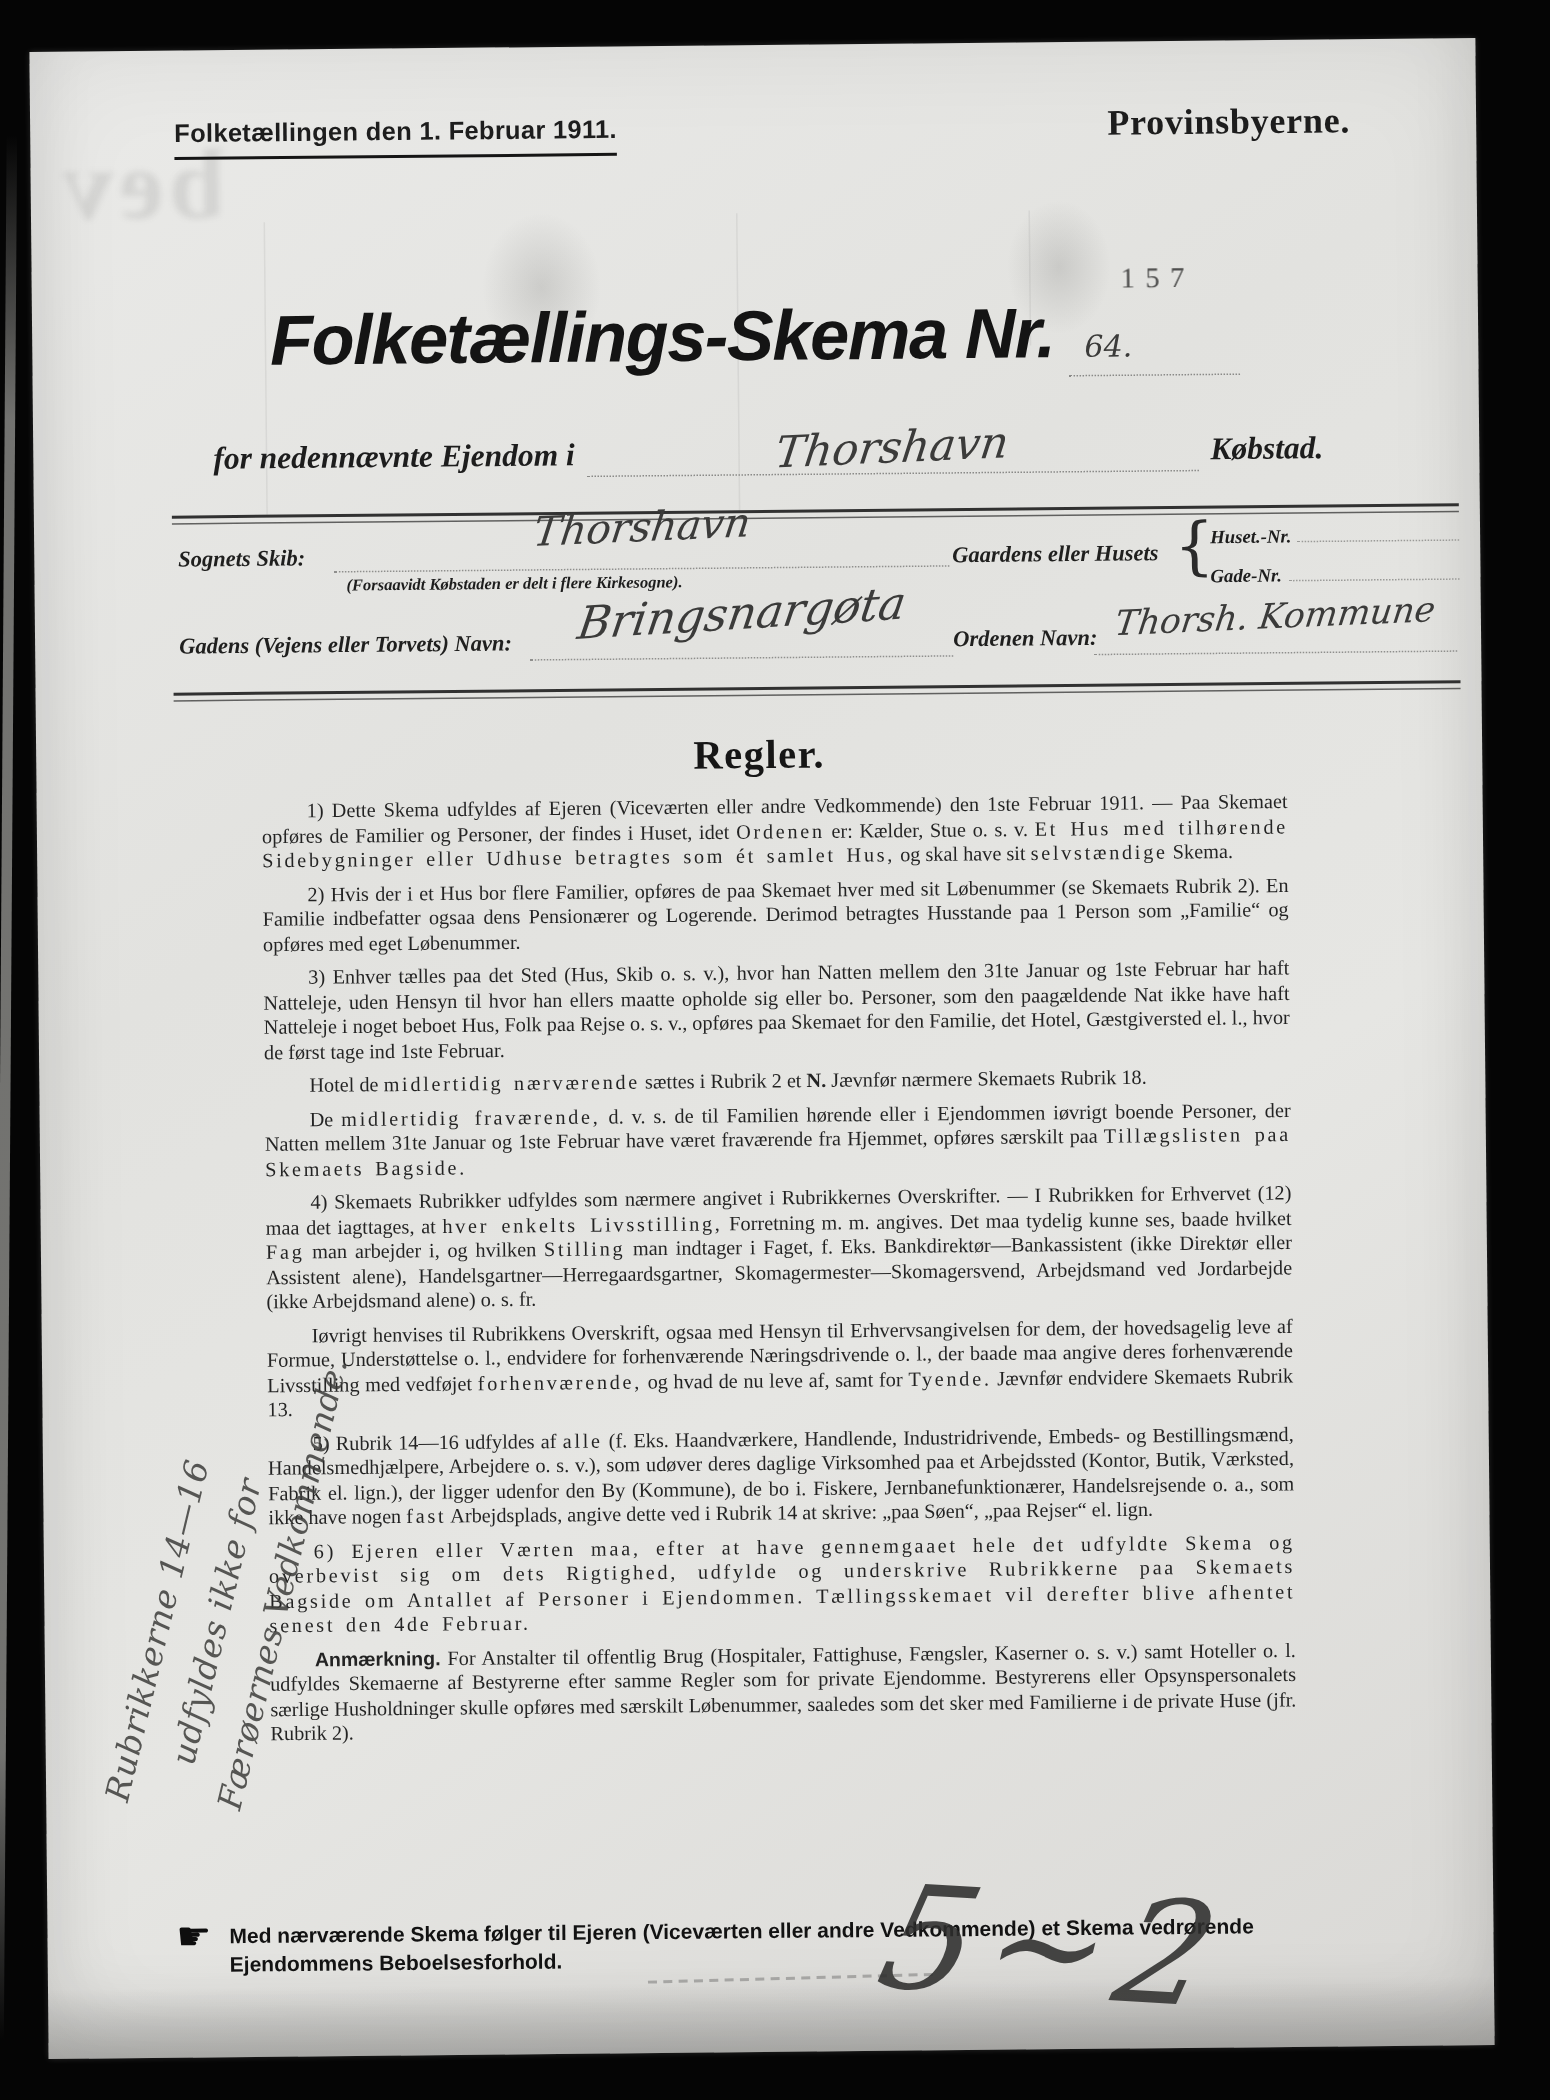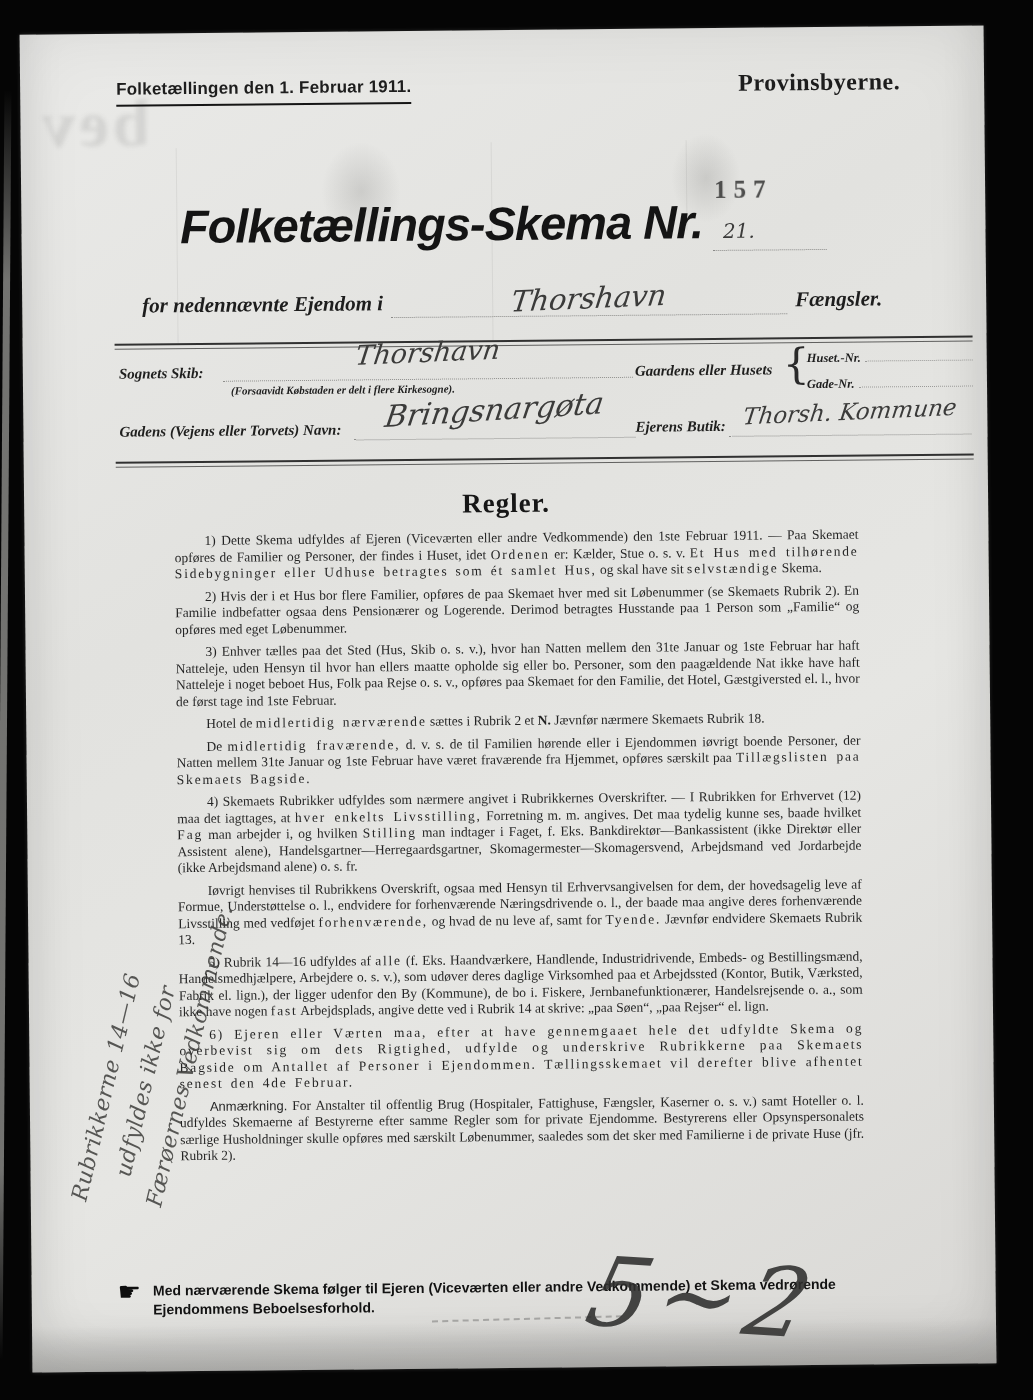--- a/index.html
+++ b/index.html
@@ -39,22 +39,22 @@
   .hdr-left{
     position:absolute;left:96px;top:46px;
     font-family:"Liberation Sans",sans-serif;font-weight:bold;font-size:17px;
     border-bottom:2px solid #151515;padding-bottom:5px;letter-spacing:0.2px;
   }
   .hdr-right{
     position:absolute;right:84px;top:42px;
     font-family:"Liberation Serif",serif;font-weight:bold;font-size:24px;letter-spacing:0.5px;
   }
   .stamp{
-    position:absolute;left:693px;top:148px;
-    font-family:"Liberation Serif",serif;font-weight:bold;font-size:25px;
+    position:absolute;left:726px;top:148px;
+    font-family:"Liberation Serif",serif;font-weight:normal;font-size:19px;
     letter-spacing:7px;color:#4d4d4c;filter:blur(0.3px);
   }
   
   .title-row{position:absolute;left:0;right:0;top:166px;text-align:center;white-space:nowrap;}
   .title-main{
     font-family:"Liberation Sans",sans-serif;font-weight:bold;font-style:italic;
     font-size:47px;letter-spacing:-1px;color:#141414;
   }
   .title-num{
     display:inline-block;width:104px;margin-left:10px;
@@ -117,21 +117,21 @@
     font-family:"Liberation Serif",serif;font-weight:bold;font-size:27px;letter-spacing:1px;color:#161616;
   }
   .rules-body{
     position:absolute;left:150px;top:500px;width:684px;
     font-family:"Liberation Serif",serif;font-size:13.5px;line-height:16.5px;
     text-align:justify;color:rgba(24,24,24,0.95);
   }
   .rules-body p{margin:0 0 6px 0;text-indent:30px;}
   .sp{letter-spacing:1.8px;word-spacing:2px;}
   .b{font-weight:bold;}
-  .bs{font-weight:normal;font-family:"Liberation Sans",sans-serif;font-size:13px;}
+  .bs{font-weight:bold;font-family:"Liberation Sans",sans-serif;font-size:13px;}
   
   .margin-note{
     position:absolute;left:30px;top:1162px;
     transform:rotate(-76deg);transform-origin:0 0;
     white-space:nowrap;
     font-family:"DejaVu Serif",serif;font-style:italic;font-size:22px;
     color:rgba(60,60,58,0.85);line-height:37px;letter-spacing:0.5px;
   }
   .margin-note .ln2{margin-left:34px;}
   .margin-note .ln3{margin-left:12px;}
@@ -173,26 +173,26 @@
   <div class="gv" style="left:470px;top:112px;height:198px;"></div>
   <div class="gv" style="left:665px;top:112px;height:90px;"></div>
   <div class="smudge" style="left:300px;top:110px;width:80px;height:100px;"></div>
   <div class="smudge" style="left:650px;top:105px;width:70px;height:90px;"></div>
 
   <div class="hdr-left">Folketællingen den 1. Februar 1911.</div>
   <div class="hdr-right">Provinsbyerne.</div>
   <div class="stamp">157</div>
 
   <div class="title-row">
-    <span class="title-main">Folketællings-Skema Nr.</span><span class="title-num"><span class="hand">21.</span></span>
+    <span class="title-main">Folketællings-Skema Nr.</span><span class="title-num"><span class="hand">64.</span></span>
   </div>
   <div class="subtitle-row">
     <span class="sub-prefix">for nedennævnte Ejendom i</span>
     <span class="sub-line"><span class="hand">Thorshavn</span></span>
-    <span class="sub-suffix">Fængsler.</span>
+    <span class="sub-suffix">Købstad.</span>
   </div>
 
   <div class="dbl-rule rule-top"></div>
 
   <div class="flabel" style="left:96px;top:332px;">Sognets Skib:</div>
   <div class="f-sognets-line dotline"><span class="hand">Thorshavn</span></div>
   <div class="f-sognets-note">(Forsaavidt Købstaden er delt i flere Kirkesogne).</div>
 
   <div class="flabel" style="left:612px;top:334px;">Gaardens eller Husets</div>
   <div class="brace">{</div>
@@ -201,21 +201,21 @@
     <span class="lead"></span>
   </div>
   <div class="mini-field" style="top:348px;">
     <span class="lab">Gade-Nr.</span>
     <span class="lead"></span>
   </div>
 
   <div class="flabel" style="left:96px;top:390px;">Gadens (Vejens eller Torvets) Navn:</div>
   <div class="f-gadens-line dotline"><span class="hand">Bringsnargøta</span></div>
 
-  <div class="flabel" style="left:612px;top:390px;">Ejerens Butik:</div>
+  <div class="flabel" style="left:612px;top:390px;">Ordenen Navn:</div>
   <div class="f-ejerens-line dotline"><span class="hand">Thorsh. Kommune</span></div>
 
   <div class="dbl-rule rule-bot"></div>
 
   <h2 class="regler">Regler.</h2>
   <div class="rules-body">
       <p><span>1) Dette Skema udfyldes af Ejeren (Viceværten eller andre Vedkommende) den 1ste Februar 1911. — Paa Skemaet opføres de Familier og Personer, der findes i Huset, idet </span><span class="sp">Ordenen</span><span> er: Kælder, Stue o. s. v. </span><span class="sp">Et Hus med tilhørende Sidebygninger eller Udhuse betragtes som ét samlet Hus,</span><span> og skal have sit </span><span class="sp">selvstændige</span><span> Skema.</span></p>
       <p><span>2) Hvis der i et Hus bor flere Familier, opføres de paa Skemaet hver med sit Løbenummer (se Skemaets Rubrik 2). En Familie indbefatter ogsaa dens Pensionærer og Logerende. Derimod betragtes Husstande paa 1 Person som „Familie“ og opføres med eget Løbenummer.</span></p>
       <p><span>3) Enhver tælles paa det Sted (Hus, Skib o. s. v.), hvor han Natten mellem den 31te Januar og 1ste Februar har haft Natteleje, uden Hensyn til hvor han ellers maatte opholde sig eller bo. Personer, som den paagældende Nat ikke have haft Natteleje i noget beboet Hus, Folk paa Rejse o. s. v., opføres paa Skemaet for den Familie, det Hotel, Gæstgiversted el. l., hvor de først tage ind 1ste Februar.</span></p>
       <p><span>Hotel de </span><span class="sp">midlertidig nærværende</span><span> sættes i Rubrik 2 et </span><span class="b">N.</span><span> Jævnfør nærmere Skemaets Rubrik 18.</span></p>

